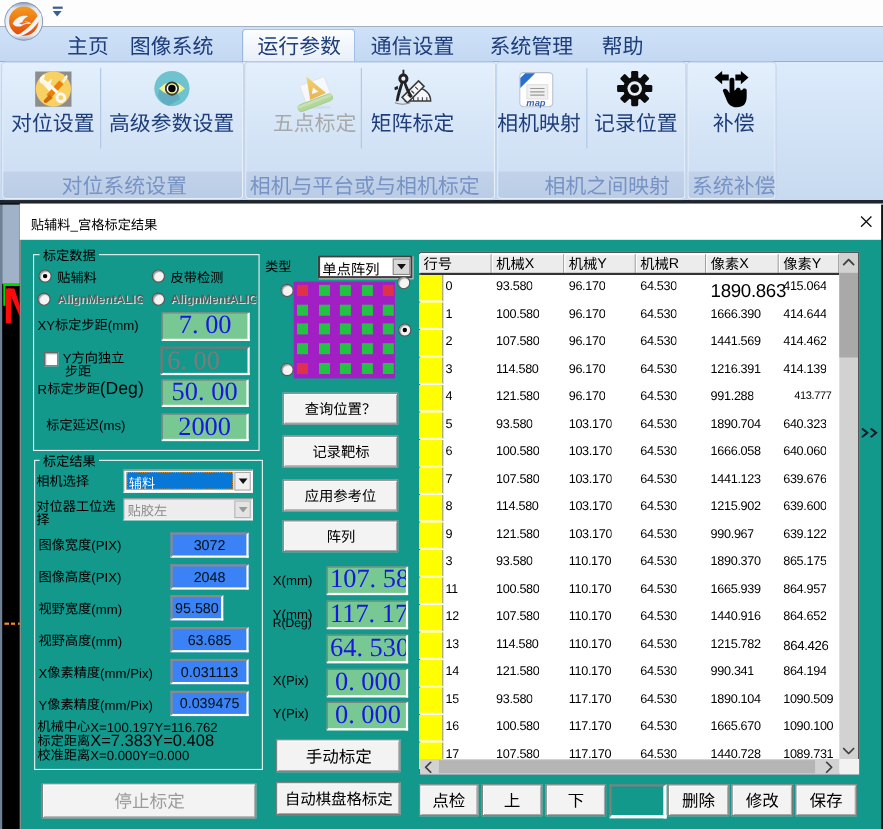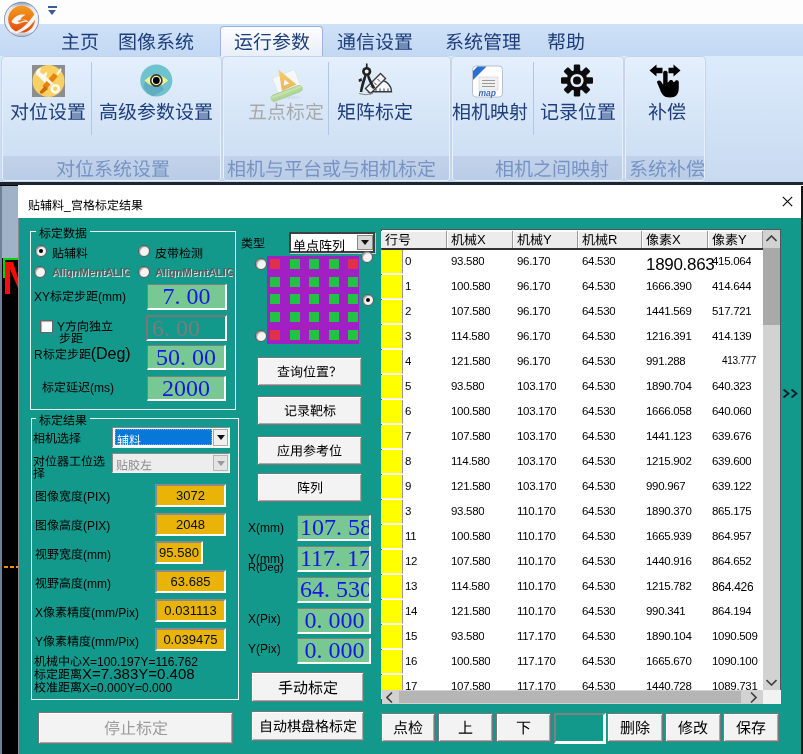--- a/index.html
+++ b/index.html
@@ -1,21 +1,21 @@
 <!DOCTYPE html>
 <html><head><meta charset="utf-8"><style>
 *{margin:0;padding:0;box-sizing:border-box}
 html,body{width:803px;height:754px;overflow:hidden;background:#000;font-family:"Liberation Sans",sans-serif}
 .a{position:absolute}
 svg{display:inline-block}
 .lbl{color:#000;white-space:nowrap}
 .gb{border:1px solid #f2f2f2;position:absolute}
 .btn{position:absolute;background:#f3f3f3;border:1px solid #777;box-shadow:inset 1px 1px 0 #fff,inset -1px -1px 0 #a9a9a9;display:flex;align-items:center;justify-content:center;color:#000}
 .vbox{position:absolute;background:#77c892;border-top:1px solid #7e7e7e;border-left:1px solid #7e7e7e;border-bottom:2px solid #fff;border-right:2px solid #fff;color:#1717e0;font-family:"Liberation Serif",serif;display:flex;align-items:center;justify-content:center;overflow:hidden}
-.ibox{position:absolute;background:#eab308;border-top:2px solid #8a8a8a;border-left:2px solid #8a8a8a;border-bottom:2px solid #fff;border-right:2px solid #fff;color:#001010;display:flex;align-items:center;justify-content:center;font-size:13px}
+.ibox{position:absolute;background:#3b82f6;border-top:2px solid #8a8a8a;border-left:2px solid #8a8a8a;border-bottom:2px solid #fff;border-right:2px solid #fff;color:#001010;display:flex;align-items:center;justify-content:center;font-size:13px}
 .radio{position:absolute;width:12px;height:12px;border-radius:50%;background:#f4f4f4;border:1px solid #555;box-shadow:inset 1px 1px 1px #999}
 .radio.sel:after{content:"";position:absolute;left:3px;top:3px;width:4px;height:4px;border-radius:50%;background:#000}
 .hc{position:absolute;background:#ececec;border-right:1px solid #9a9a9a;box-shadow:inset 1px 1px 0 #fff;color:#000;display:flex;align-items:center;padding-left:4px;font-size:12px}
 </style></head><body>
 
 <svg width="0" height="0" style="position:absolute">
     <defs>
       <path id="u4e0a" transform="scale(1,-1)" d="M427 825L427 43L51 43L51-32L950-32L950 43L506 43L506 441L881 441L881 516L506 516L506 825Z"></path>
       <path id="u4e0b" transform="scale(1,-1)" d="M55 766L55 691L441 691L441-79L520-79L520 451C635 389 769 306 839 250L892 318C812 379 653 469 534 527L520 511L520 691L946 691L946 766Z"></path>
       <path id="u4e0e" transform="scale(1,-1)" d="M57 238L57 166L681 166L681 238ZM261 818C236 680 195 491 164 380L227 379L243 379L807 379C784 150 758 45 721 15C708 4 694 3 669 3C640 3 562 4 484 11C499-10 510-41 512-64C583-68 655-70 691-68C734-65 760-59 786-33C832 11 859 127 888 413C890 424 891 450 891 450L261 450C273 504 287 567 300 630L876 630L876 702L315 702L336 810Z"></path>
@@ -708,21 +708,21 @@
 <div class="a" style="left:517px;top:280px;font-size:11.5px;letter-spacing:-0.3px;color:#000;max-width:246px;overflow:hidden;white-space:nowrap">96.170</div>
 <div class="a" style="left:582px;top:280px;font-size:11.5px;letter-spacing:-0.3px;color:#000;max-width:181px;overflow:hidden;white-space:nowrap">64.530</div>
 <div class="a" style="left:646px;top:280px;font-size:11.5px;letter-spacing:-0.3px;color:#000;max-width:117px;overflow:hidden;white-space:nowrap">1666.390</div>
 <div class="a" style="left:712px;top:280px;font-size:11.5px;letter-spacing:-0.3px;color:#000;max-width:51px;overflow:hidden;white-space:nowrap">414.644</div>
 <div class="a" style="left:381px;top:300px;width:22px;height:24px;background:#ffff00;border-right:1px solid #9a9a9a;border-bottom:1px solid #f5f5f5"></div>
 <div class="a" style="left:405px;top:305px;font-size:11.5px;letter-spacing:-0.3px;color:#000;max-width:358px;overflow:hidden;white-space:nowrap">2</div>
 <div class="a" style="left:451px;top:305px;font-size:11.5px;letter-spacing:-0.3px;color:#000;max-width:312px;overflow:hidden;white-space:nowrap">107.580</div>
 <div class="a" style="left:517px;top:305px;font-size:11.5px;letter-spacing:-0.3px;color:#000;max-width:246px;overflow:hidden;white-space:nowrap">96.170</div>
 <div class="a" style="left:582px;top:305px;font-size:11.5px;letter-spacing:-0.3px;color:#000;max-width:181px;overflow:hidden;white-space:nowrap">64.530</div>
 <div class="a" style="left:646px;top:305px;font-size:11.5px;letter-spacing:-0.3px;color:#000;max-width:117px;overflow:hidden;white-space:nowrap">1441.569</div>
-<div class="a" style="left:712px;top:305px;font-size:11.5px;letter-spacing:-0.3px;color:#000;max-width:51px;overflow:hidden;white-space:nowrap">517.721</div>
+<div class="a" style="left:712px;top:305px;font-size:11.5px;letter-spacing:-0.3px;color:#000;max-width:51px;overflow:hidden;white-space:nowrap">414.462</div>
 <div class="a" style="left:381px;top:325px;width:22px;height:24px;background:#ffff00;border-right:1px solid #9a9a9a;border-bottom:1px solid #f5f5f5"></div>
 <div class="a" style="left:405px;top:330px;font-size:11.5px;letter-spacing:-0.3px;color:#000;max-width:358px;overflow:hidden;white-space:nowrap">3</div>
 <div class="a" style="left:451px;top:330px;font-size:11.5px;letter-spacing:-0.3px;color:#000;max-width:312px;overflow:hidden;white-space:nowrap">114.580</div>
 <div class="a" style="left:517px;top:330px;font-size:11.5px;letter-spacing:-0.3px;color:#000;max-width:246px;overflow:hidden;white-space:nowrap">96.170</div>
 <div class="a" style="left:582px;top:330px;font-size:11.5px;letter-spacing:-0.3px;color:#000;max-width:181px;overflow:hidden;white-space:nowrap">64.530</div>
 <div class="a" style="left:646px;top:330px;font-size:11.5px;letter-spacing:-0.3px;color:#000;max-width:117px;overflow:hidden;white-space:nowrap">1216.391</div>
 <div class="a" style="left:712px;top:330px;font-size:11.5px;letter-spacing:-0.3px;color:#000;max-width:51px;overflow:hidden;white-space:nowrap">414.139</div>
 <div class="a" style="left:381px;top:350px;width:22px;height:24px;background:#ffff00;border-right:1px solid #9a9a9a;border-bottom:1px solid #f5f5f5"></div>
 <div class="a" style="left:405px;top:355px;font-size:11.5px;letter-spacing:-0.3px;color:#000;max-width:358px;overflow:hidden;white-space:nowrap">4</div>
 <div class="a" style="left:451px;top:355px;font-size:11.5px;letter-spacing:-0.3px;color:#000;max-width:312px;overflow:hidden;white-space:nowrap">121.580</div>

